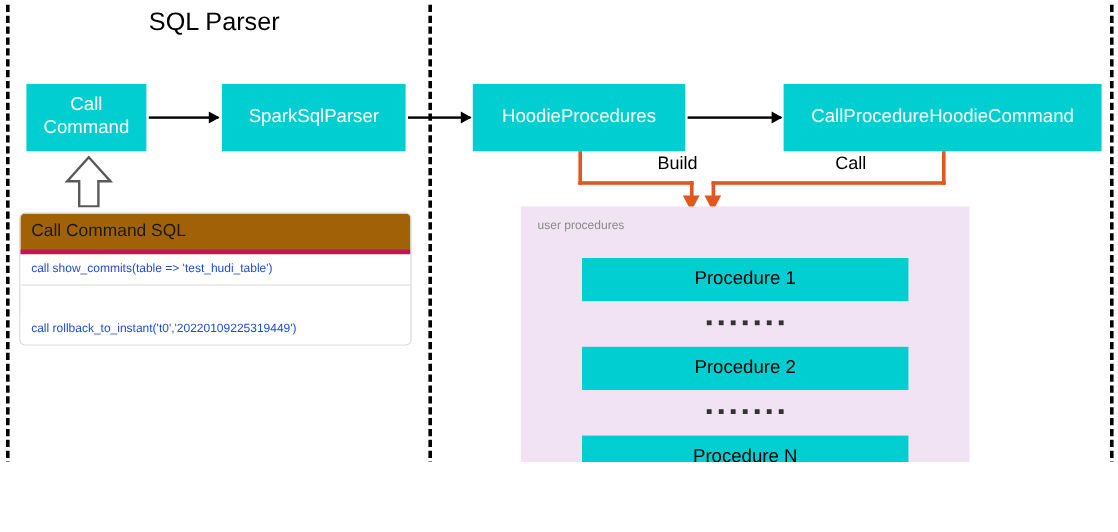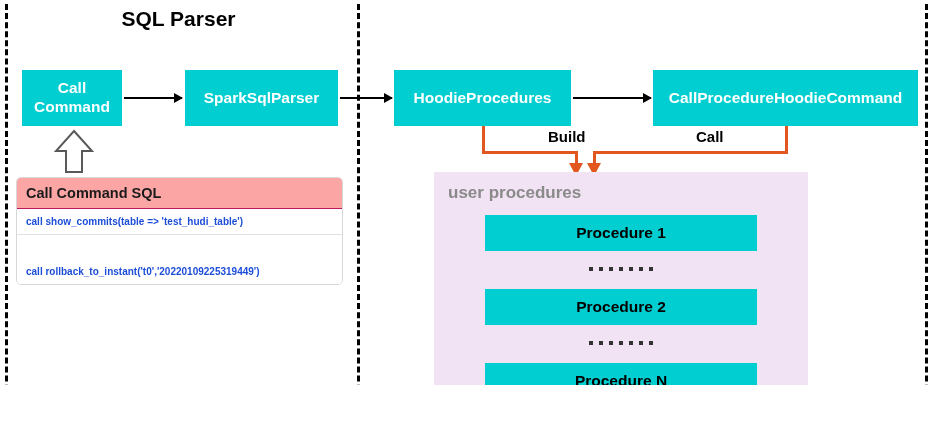--- a/index.html
+++ b/index.html
@@ -7,21 +7,20 @@
     padding: 0;
     background: #ffffff;
   }
   #canvas {
     position: relative;
     width: 932px;
     height: 385px;
     background: #ffffff;
     font-family: "Liberation Sans", sans-serif;
     overflow: hidden;
-    font-weight: bold;
   }
 
   
   .divider {
     position: absolute;
     top: 4px;
     width: 0;
     height: 432px;
     border-left: 3px dashed #000000;
   }
@@ -89,25 +88,25 @@
     left: 16px;
     top: 177px;
     width: 327px;
     border: 1px solid #d8d8d8;
     border-radius: 5px;
     box-sizing: border-box;
     background: #ffffff;
     overflow: hidden;
   }
   .sql-header {
-    background: #fca5a5;
+    background: #a16207;
     padding: 7px 9px;
     font-size: 14.5px;
     color: #1a1a1a;
-    border-bottom: 1px solid #be185d;
+    border-bottom: 4px solid #be185d;
   }
   .sql-row {
     background: #ffffff;
     padding: 7px 9px;
     font-size: 10px;
     color: #1d4ed8;
     border-bottom: 1px solid #e2e2e2;
     white-space: nowrap;
   }
   .sql-row:last-child { border-bottom: none; margin-top: 24px; }
@@ -148,21 +147,21 @@
     top: 172px;
     width: 374px;
     height: 246px;
     background: #f1e3f3;
     box-sizing: border-box;
   }
   #user-procedures-label {
     position: absolute;
     left: 14px;
     top: 11px;
-    font-size: 17px;
+    font-size: 10px;
     color: #8a8a8a;
   }
   .procedure-box {
     position: absolute;
     left: 51px;
     width: 272px;
     height: 36px;
     background: #00CED1;
     color: #000000;
     display: flex;

